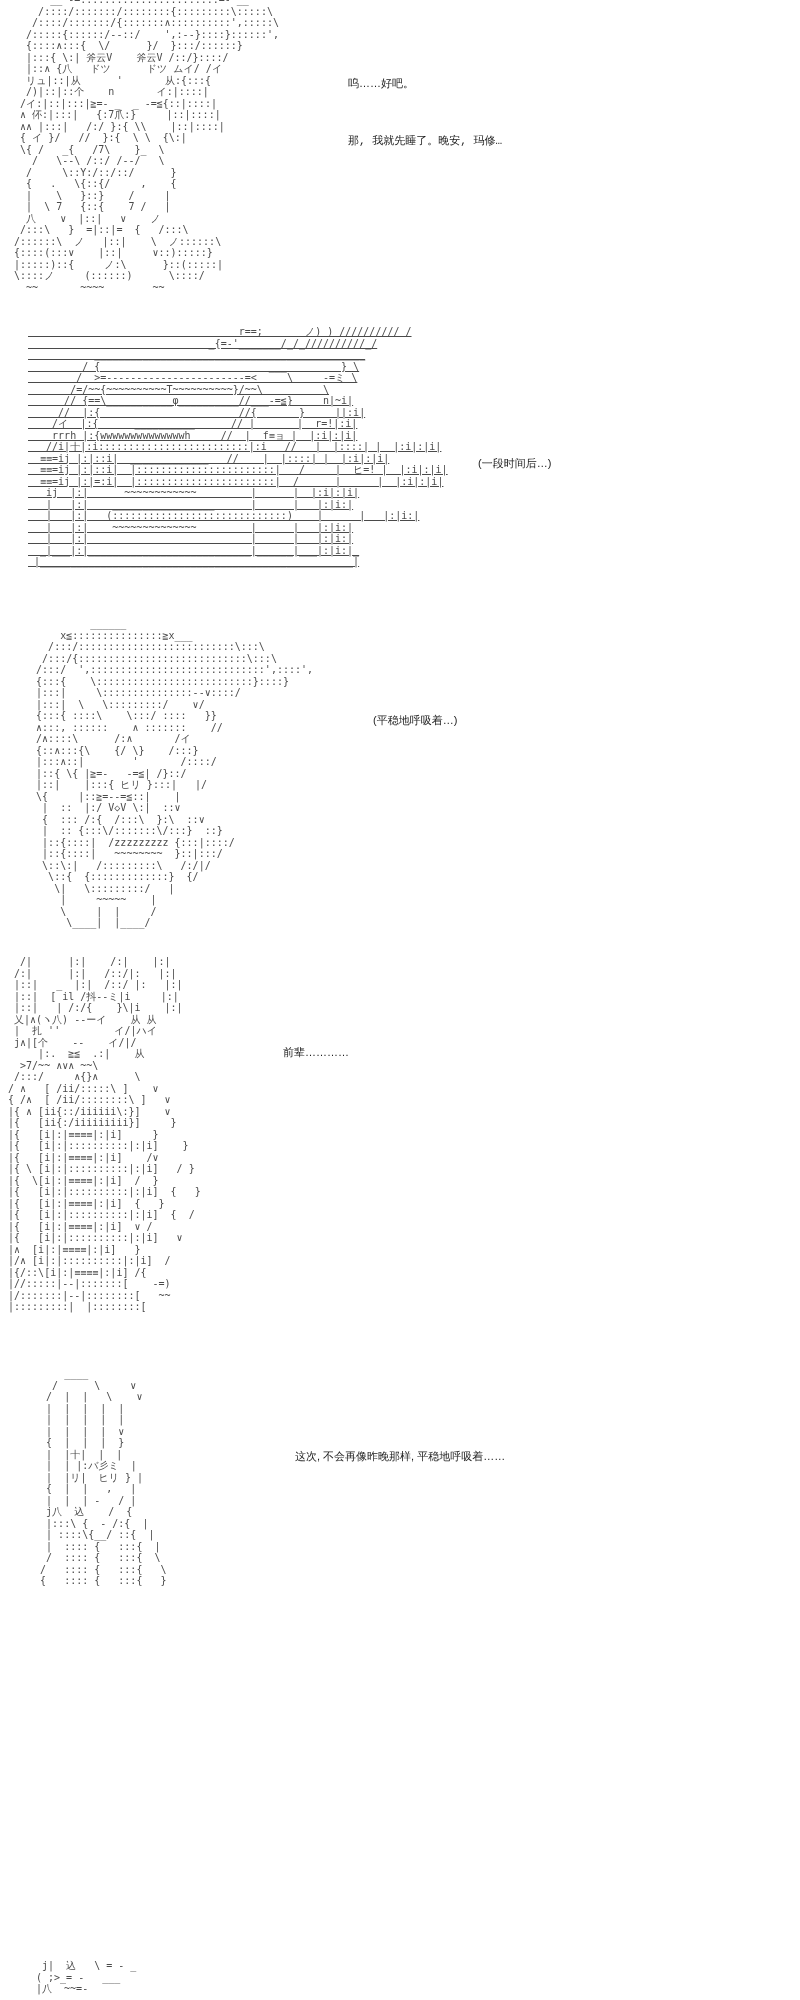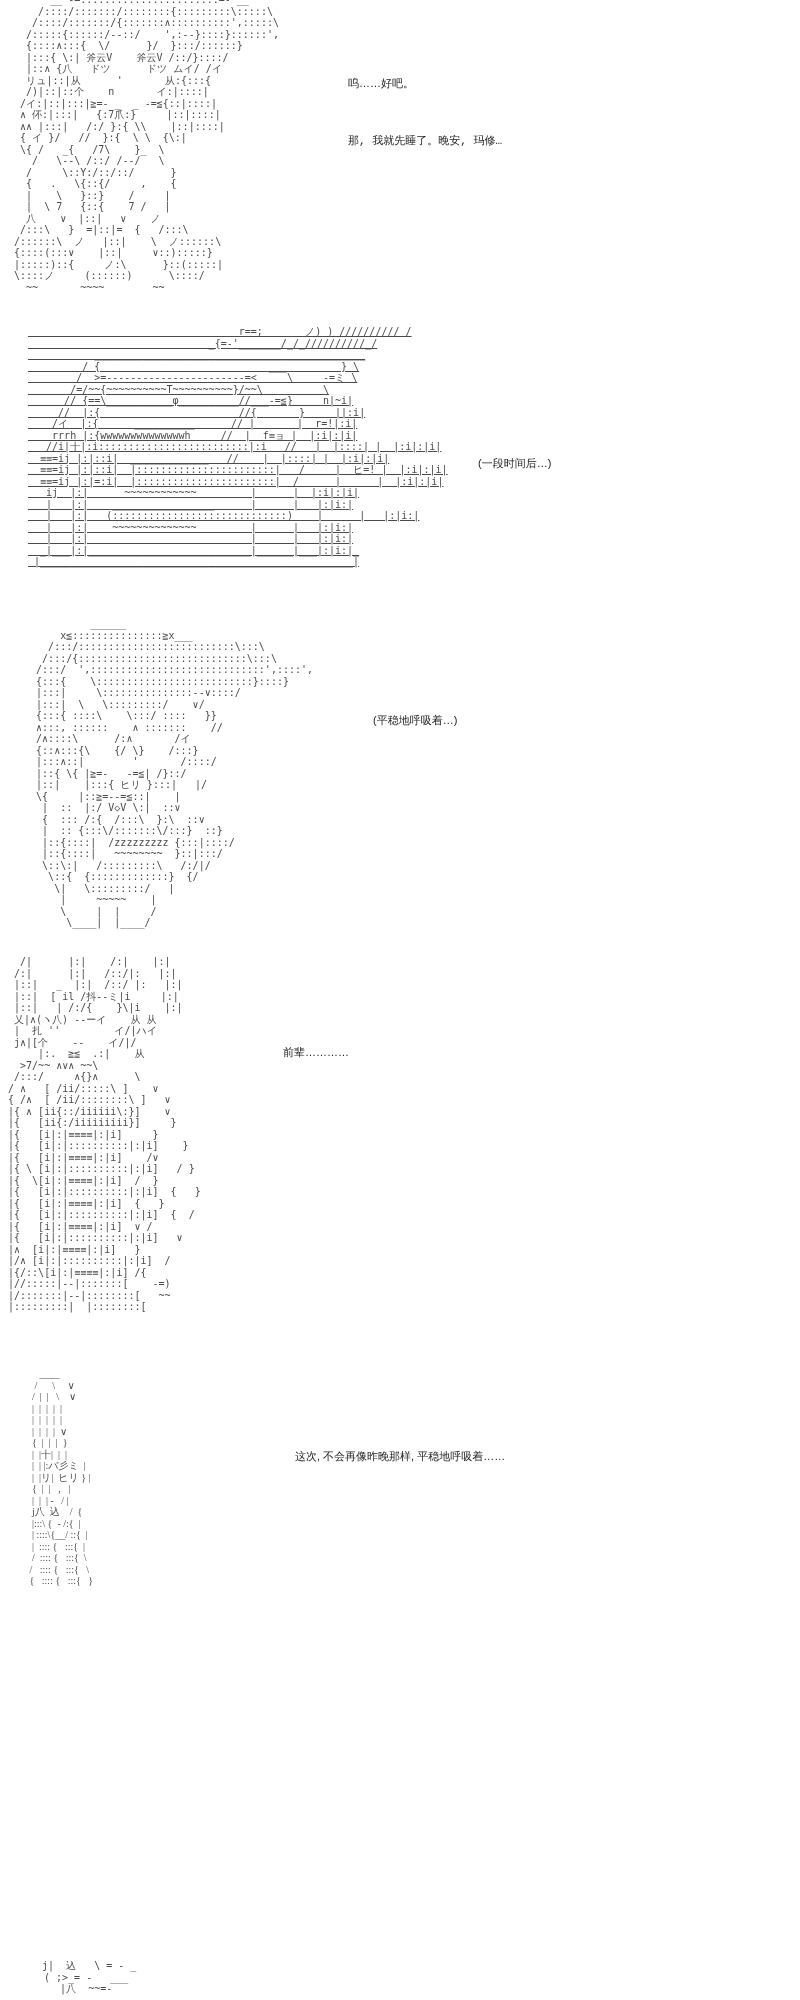--- a/index.html
+++ b/index.html
@@ -146,21 +146,21 @@
  |{   [i|:|::::::::::|:|i]   ∨
  |∧  [i|:|≡≡≡≡|:|i]   }
  |/∧ [i|:|::::::::::|:|i]  /
  |{/::\[i|:|≡≡≡≡|:|i] /{
  |//:::::|--|:::::::[    -=)
  |/:::::::|--|::::::::[   ~~
  |:::::::::|  |::::::::[</pre>
 
   <div class="dialogue" style="left: 283px; top: 1045px;">前辈…………</div>
 
-  <pre class="aa" style="left: 22px; top: 1368px; font-family: Liberation Serif, serif;">       ____
+  <pre class="aa" style="left: 22px; top: 1368px;">       ____
      /      \     ∨
     /  |  |   \    ∨
     |  |  |  |  |
     |  |  |  |  |
     |  |  |  |  ∨
     {  |  |  |  }
     |  |十|  |  |
     |  | |:バ彡ミ  |
     |  |リ|  ヒリ } |
     {  |  |   ,   |
@@ -168,17 +168,17 @@
     j八  込    /  {
     |:::\ {  - /:{  |
     | ::::\{__/ ::{  |
     |  :::: {   :::{  |
     /  :::: {   :::{  \
    /   :::: {   :::{   \
    {   :::: {   :::{   }</pre>
 
   <div class="dialogue" style="left: 295px; top: 1449px;">这次, 不会再像昨晚那样, 平稳地呼吸着……</div>
 
-  <pre class="aa" style="left: 30px; top: 1960px; text-align: center;">  j|  込   \ = - _
+  <pre class="aa" style="left: 30px; top: 1960px;">  j|  込   \ = - _
  ( ;&gt;_= -   ___
  |八  ~~=-</pre>
 
 </div>
 
 </body></html>

